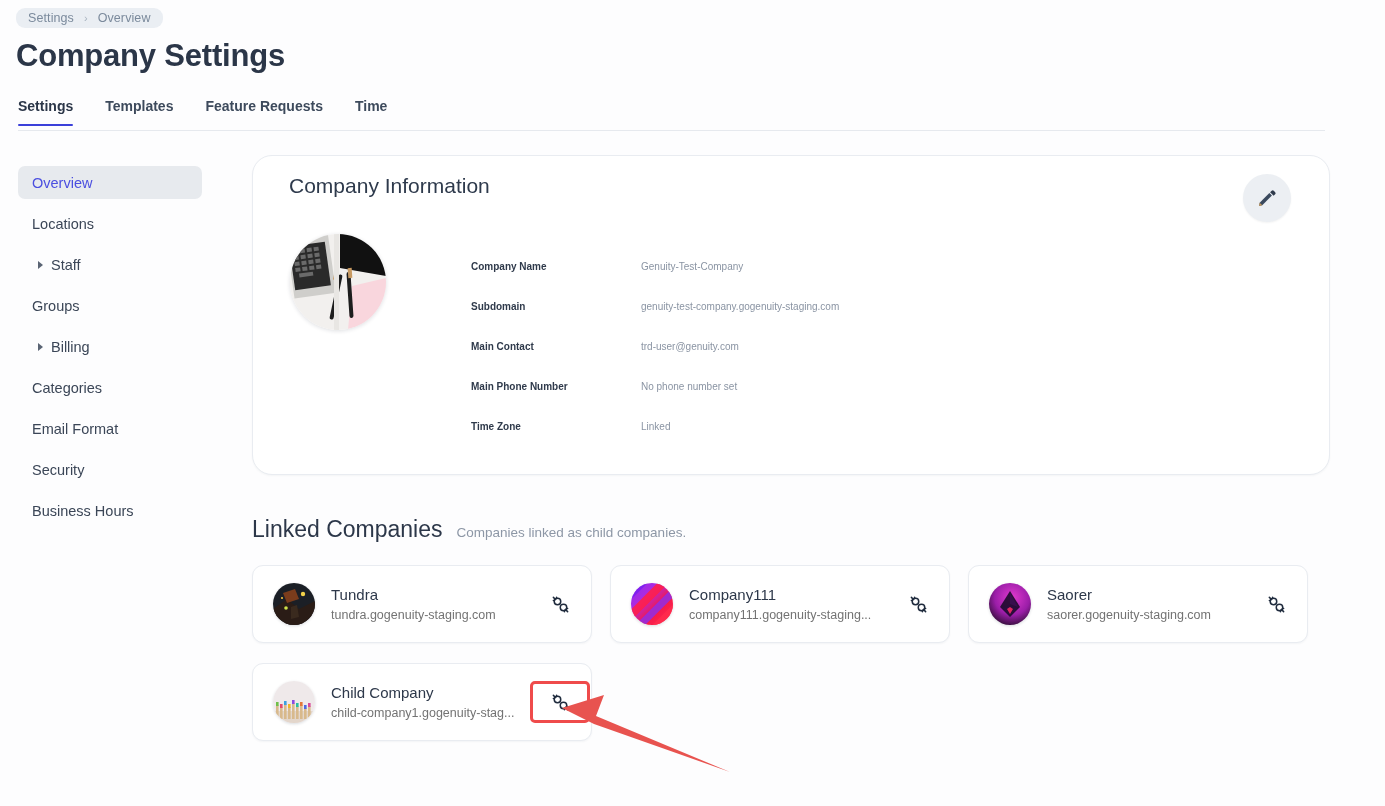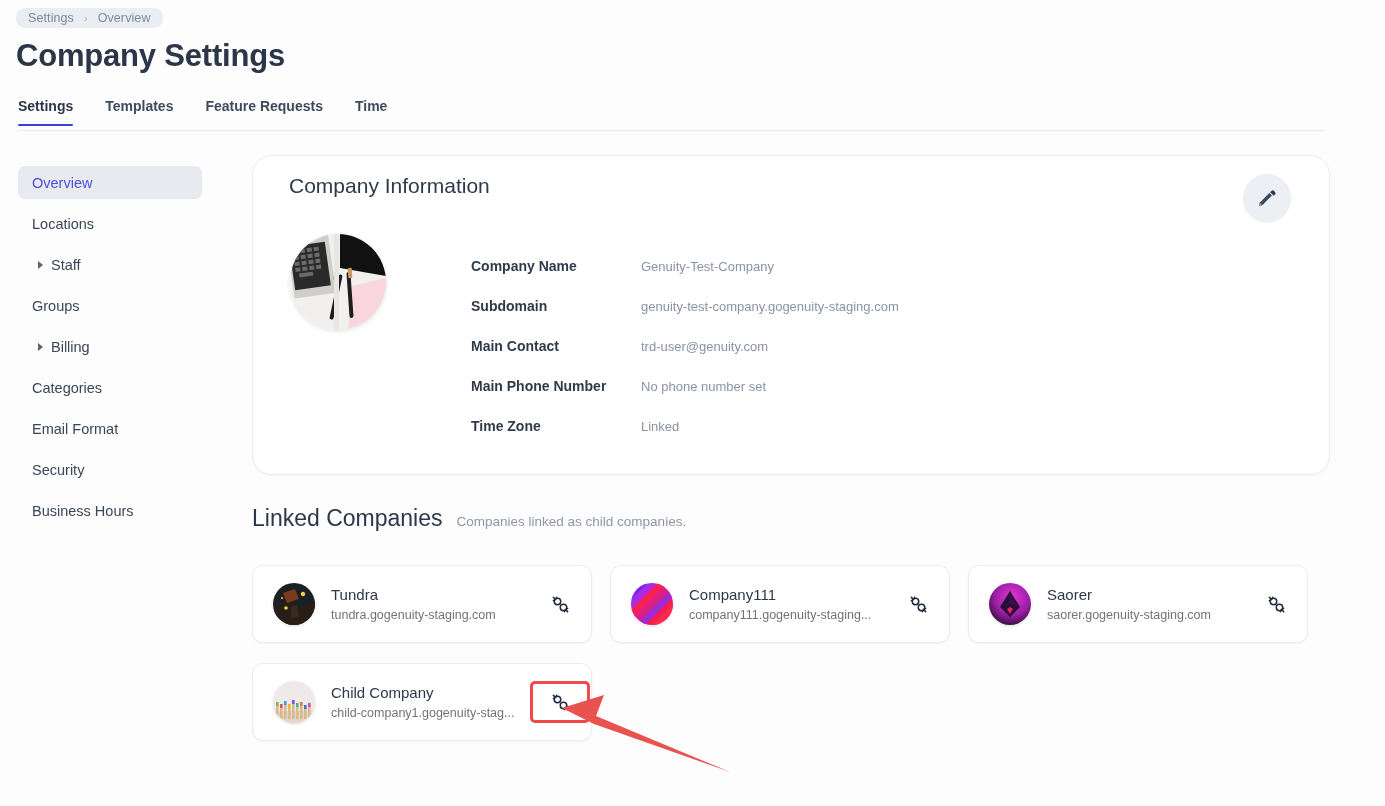--- a/index.html
+++ b/index.html
@@ -114,32 +114,32 @@
     box-shadow: 0 1px 4px rgba(20,30,50,.14);
   }
 
   .fields {
     position: absolute; left: 218px; top: 90px;
     width: 810px;
   }
   .field-row { display: flex; height: 40px; align-items: center; }
   .field-label {
     width: 170px;
-    font-size: 14px; font-weight: 700; color: #2f3a4b;
+    font-size: 10px; font-weight: 700; color: #2f3a4b;
   }
   .field-value {
-    font-size: 13px; color: #8a94a3; font-weight: 400;
+    font-size: 10px; color: #8a94a3; font-weight: 400;
   }
 
   
   .linked-head {
     position: absolute; left: 252px; top: 505px;
     display: flex; align-items: baseline; gap: 14px;
   }
-  .linked-title { font-size: 23px; color: #2c3749; font-weight: 400; }
+  .linked-title { font-size: 23px; color: #2c3749; font-weight: 400; margin-top: 11px; }
   .linked-sub { font-size: 13.5px; color: #8d97a6; }
 
   .cards-grid {
     position: absolute; left: 252px; top: 565px;
     width: 1078px;
     display: flex; flex-wrap: wrap;
     gap: 20px 18px;
   }
   .company-card {
     width: 340px; height: 78px;

